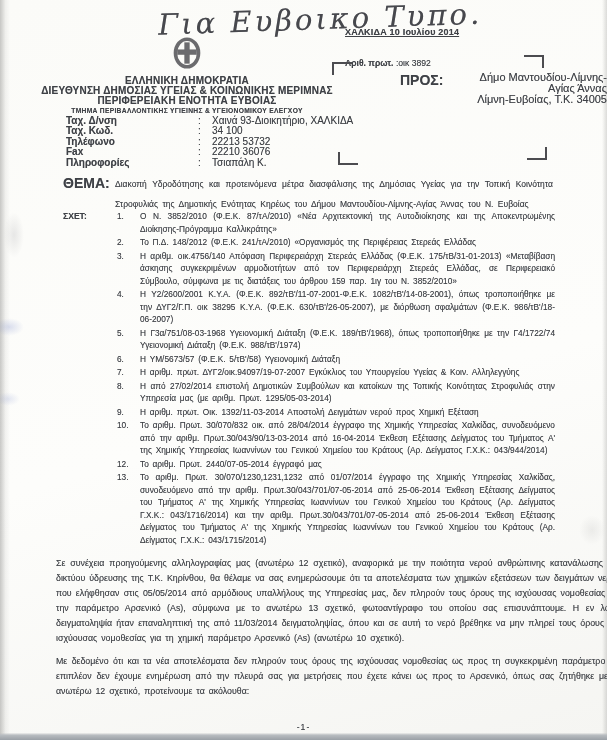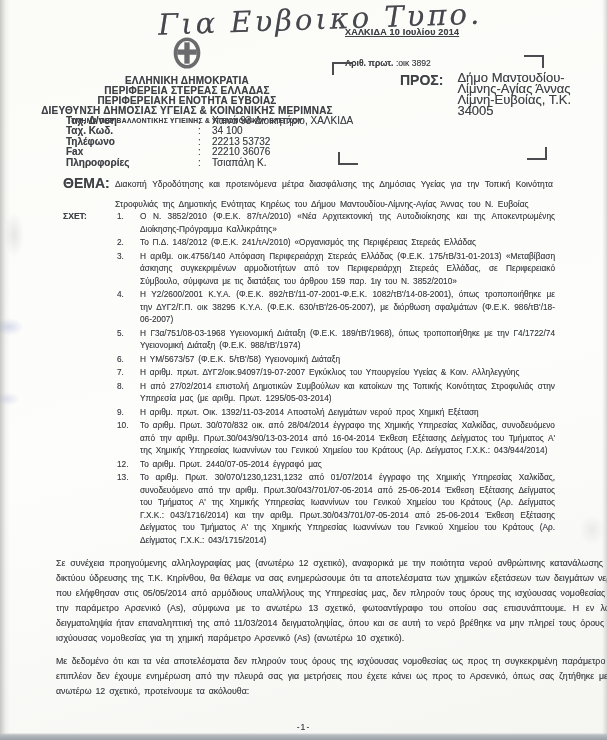--- a/index.html
+++ b/index.html
@@ -41,21 +41,21 @@
   .protocol .plabel{font-weight:bold;}
 
   .corner{position:absolute;width:18px;height:11px;}
   .corner.tl{left:332px;top:62px;border-left:2px solid #4c4c50;border-top:2px solid #4c4c50;}
   .corner.tr{left:524px;top:55px;border-right:2px solid #4c4c50;border-top:2px solid #4c4c50;}
   .corner.bl{left:338px;top:152px;border-left:2px solid #4c4c50;border-bottom:2px solid #4c4c50;}
   .corner.br{left:527px;top:147px;border-right:2px solid #4c4c50;border-bottom:2px solid #4c4c50;}
 
   .recipient{position:absolute;left:357px;top:72px;display:flex;gap:14px;align-items:flex-start;}
   .rcp-label{font-weight:bold;font-size:14px;margin-left:43px;}
-  .addr{font-size:13px;line-height:11px;text-align:left;}
+  .addr{font-size:11px;line-height:11px;text-align:right;}
 
   .contact{position:absolute;left:66px;top:116px;font-size:10px;}
   .crow{display:flex;line-height:10.4px;}
   .clabel{width:132px;font-weight:bold;}
   .ccolon{width:14px;}
 
   .subject{position:absolute;left:63px;top:174px;width:490px;}
   .slabel{position:absolute;left:0;top:1px;font-weight:bold;font-size:14px;}
   .stext{margin-left:52px;font-size:8.5px;line-height:20px;text-align:justify;word-spacing:2px;}
 
@@ -91,25 +91,24 @@
   <div class="agency">
     <svg class="emblem" viewBox="0 0 36 40" aria-hidden="true">
       <ellipse cx="18" cy="20" rx="13" ry="15.5" fill="none" stroke="#4c4c50" stroke-width="4"></ellipse>
       <rect x="15" y="8" width="6" height="24" fill="#4c4c50"></rect>
       <rect x="7" y="16" width="22" height="6" fill="#4c4c50"></rect>
     </svg>
     <div class="agency-lines">
 
         <div class="agency-line">ΕΛΛΗΝΙΚΗ ΔΗΜΟΚΡΑΤΙΑ</div>
 
-        <div class="agency-line">ΠΕΡΙΦΕΡΕΙΑ ΣΤΕΡΕΑΣ ΕΛΛΑΔΑΣ</div>
+
+        <div class="agency-line">ΔΙΕΥΘΥΝΣΗ ΔΗΜΟΣΙΑΣ ΥΓΕΙΑΣ &amp; ΚΟΙΝΩΝΙΚΗΣ ΜΕΡΙΜΝΑΣ</div>
 
         <div class="agency-line">ΠΕΡΙΦΕΡΕΙΑΚΗ ΕΝΟΤΗΤΑ ΕΥΒΟΙΑΣ</div>
-
-        <div class="agency-line">ΔΙΕΥΘΥΝΣΗ ΔΗΜΟΣΙΑΣ ΥΓΕΙΑΣ &amp; ΚΟΙΝΩΝΙΚΗΣ ΜΕΡΙΜΝΑΣ</div>
 
         <div class="agency-line">ΤΜΗΜΑ ΠΕΡΙΒΑΛΛΟΝΤΙΚΗΣ ΥΓΙΕΙΝΗΣ &amp; ΥΓΕΙΟΝΟΜΙΚΟΥ ΕΛΕΓΧΟΥ</div>
       </div>
   </div>
 
   <div class="protocol">
     <span class="plabel">Αριθ. πρωτ.</span>
     <span class="pvalue">:οικ 3892</span>
   </div>
 

